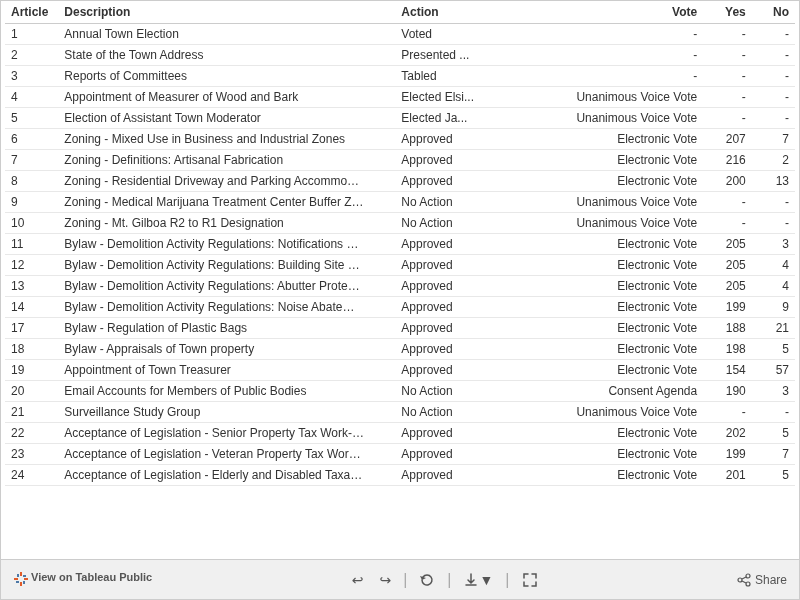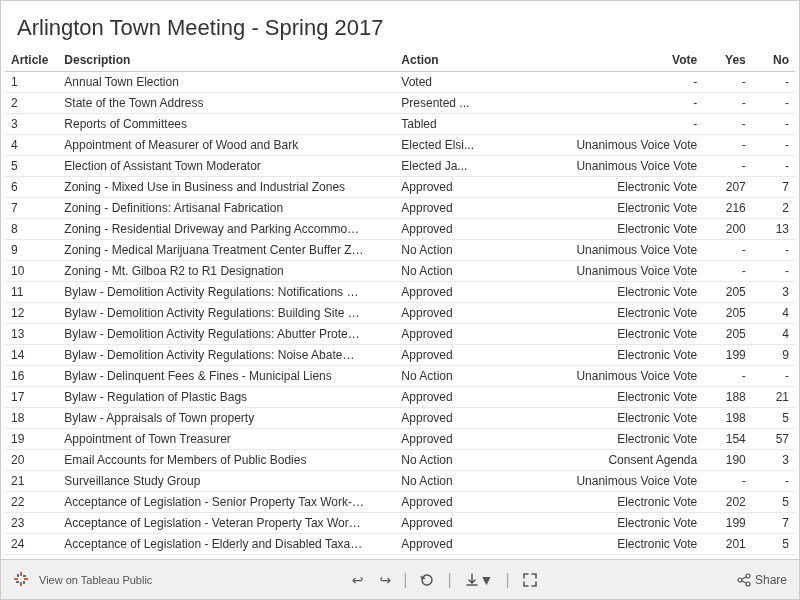--- a/index.html
+++ b/index.html
@@ -81,24 +81,25 @@
       height: 40px;
       background: #f0f0f0;
       border-top: 1px solid #ccc;
       display: flex;
       align-items: center;
       justify-content: space-between;
       padding: 0 12px;
     }
     #footer-left {
       display: flex;
-      align-items: center;
-      gap: 10px;
+      align-items: flex-start;
+      gap: 2px;
       color: #555;
       font-size: 11px;
+      font-weight: bold;
     }
     #footer-left svg {
       width: 16px;
       height: 16px;
     }
     #footer-center {
       display: flex;
       align-items: center;
       gap: 8px;
     }
@@ -129,23 +130,20 @@
       border: none;
       cursor: pointer;
       color: #555;
       font-size: 12px;
     }
   </style>
 </head>
 <body>
 
 <div id="app">
-  <div id="header">
-    <h1 id="page-title">Arlington Town Meeting - Spring 2017</h1>
-  </div>
 
   <div id="table-container">
     <table>
       <thead>
         <tr>
           <th class="col-article">Article</th>
           <th class="col-description">Description</th>
           <th class="col-action">Action</th>
           <th class="col-vote">Vote</th>
           <th class="col-yes">Yes</th>
@@ -313,32 +311,20 @@
             <td class="col-article">14</td>
             <td class="col-description">
               <span class="truncate">Bylaw - Demolition Activity Regulations: Noise Abatement</span>
             </td>
             <td class="col-action">
               <span class="action-truncate">Approved</span>
             </td>
             <td class="col-vote">Electronic Vote</td>
             <td class="col-yes" style="text-align: right;">199</td>
             <td class="col-no" style="text-align: right;">9</td>
-          </tr>
-          <tr>
-            <td class="col-article">16</td>
-            <td class="col-description">
-              <span class="truncate">Bylaw - Delinquent Fees &amp; Fines - Municipal Liens</span>
-            </td>
-            <td class="col-action">
-              <span class="action-truncate">No Action</span>
-            </td>
-            <td class="col-vote">Unanimous Voice Vote</td>
-            <td class="col-yes" style="text-align: right;">-</td>
-            <td class="col-no" style="text-align: right;">-</td>
           </tr>
           <tr>
             <td class="col-article">17</td>
             <td class="col-description">
               <span class="truncate">Bylaw - Regulation of Plastic Bags</span>
             </td>
             <td class="col-action">
               <span class="action-truncate">Approved</span>
             </td>
             <td class="col-vote">Electronic Vote</td>

